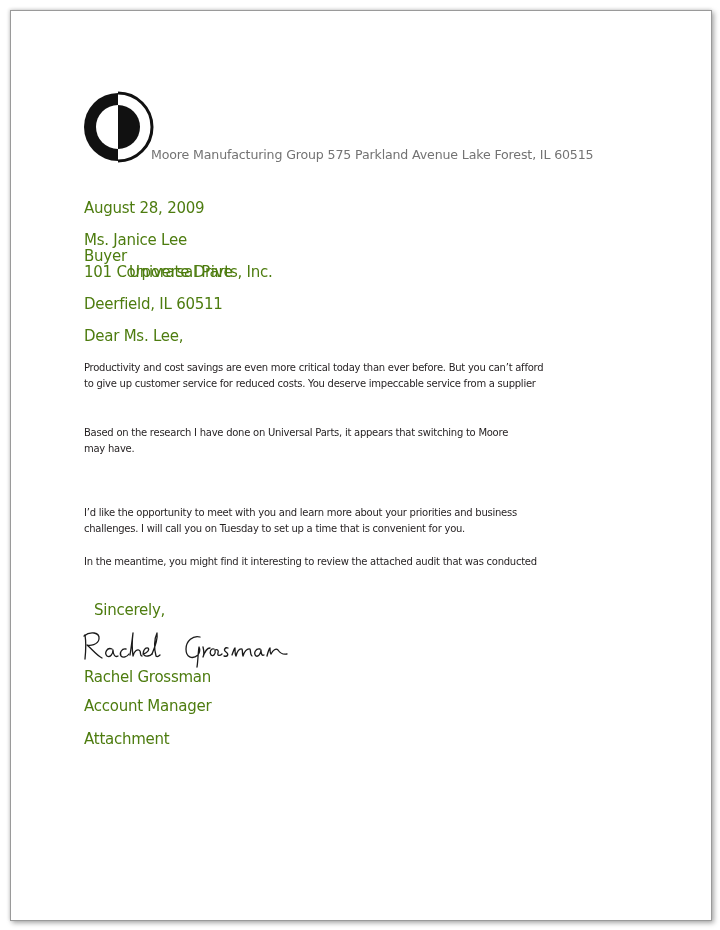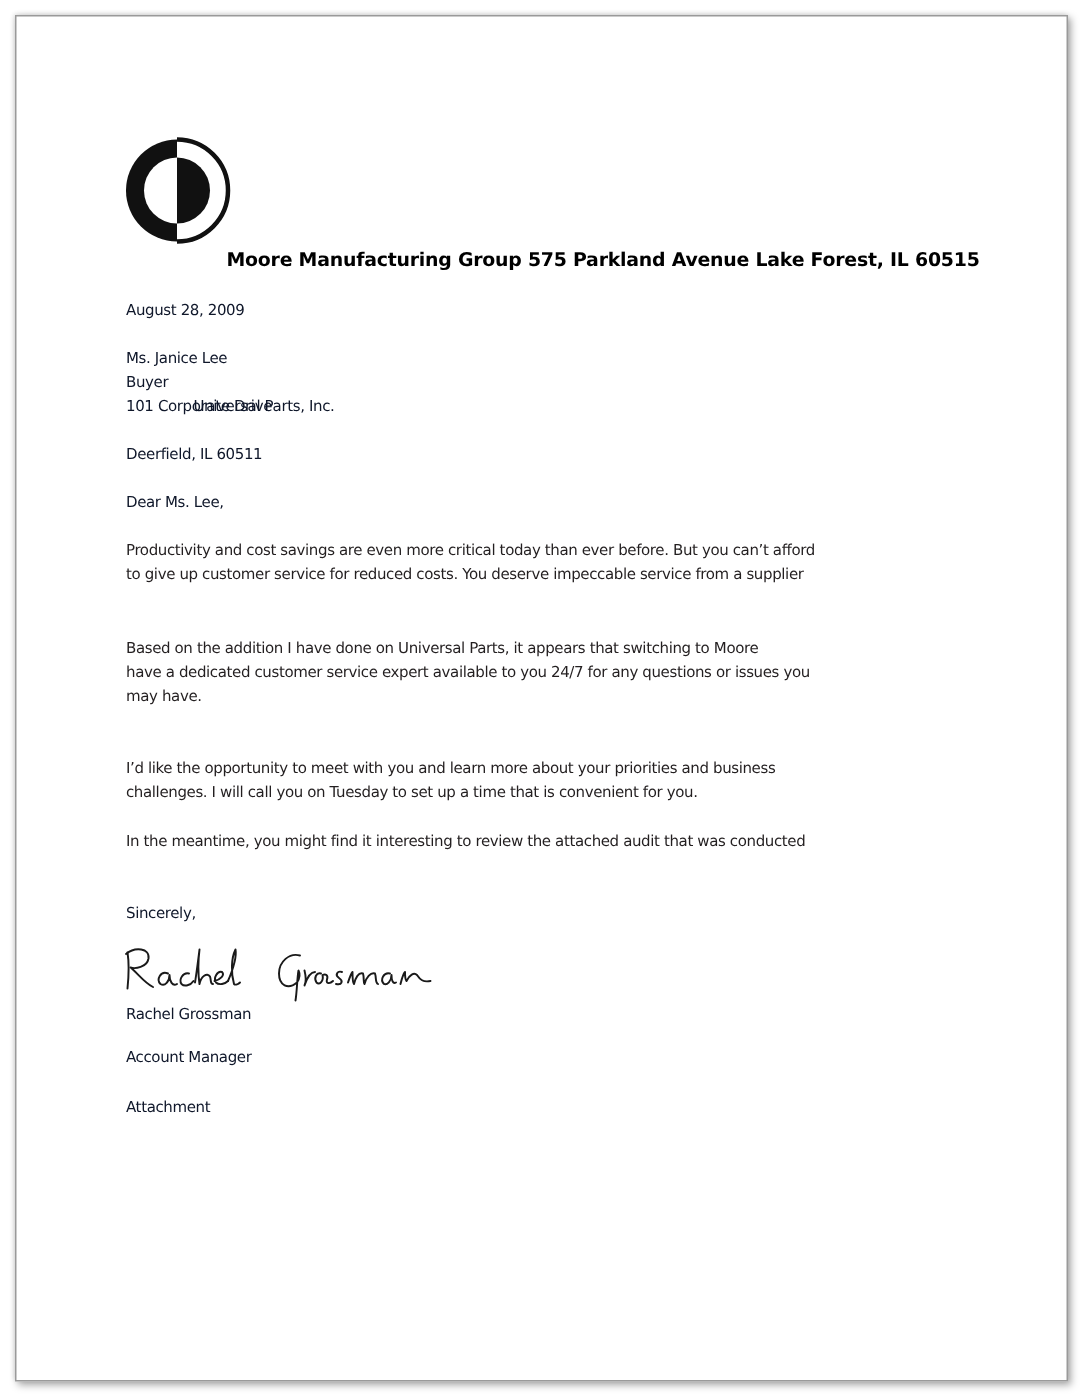--- a/index.html
+++ b/index.html
@@ -28,35 +28,35 @@
     .logo {
       position: absolute;
       left: 82px;
       top: 91px;
       width: 72px;
       height: 72px;
     }
     .letterhead {
       position: absolute;
       left: 151px;
-      top: 165px;
+      top: 147px;
       font-family: "DejaVu Sans", sans-serif;
-      font-weight: bold;
+      font-weight: normal;
       font-size: 12.6px;
       letter-spacing: -0.15px;
-      color: #000000;
+      color: #737373;
       white-space: nowrap;
     }
     .txt {
       position: absolute;
       left: 84px;
-      font-size: 10px;
+      font-size: 15px;
       line-height: 16px;
       letter-spacing: -0.25px;
-      color: #0f172a;
+      color: #4d7c0f;
       white-space: nowrap;
     }
     .para {
       position: absolute;
       left: 84px;
       width: 560px;
       font-size: 10px;
       line-height: 16px;
       letter-spacing: -0.25px;
       color: #231f20;
@@ -99,35 +99,34 @@
 </div>
 
 <div class="txt" style="top:328px;">Dear Ms. Lee,</div>
 
 <div class="para" style="top:360px;">
   <span class="line">Productivity and cost savings are even more critical today than ever before. But you can’t afford</span>
   <span class="line">to give up customer service for reduced costs. You deserve impeccable service from a supplier</span>
 </div>
 
 <div class="para" style="top:425px;">
-  <span class="line">Based on the addition I have done on Universal Parts, it appears that switching to Moore</span>
-  <span class="line">have a dedicated customer service expert available to you 24/7 for any questions or issues you</span>
+  <span class="line">Based on the research I have done on Universal Parts, it appears that switching to Moore</span>
   <span class="line">may have.</span>
 </div>
 
 <div class="para" style="top:505px;">
   <span class="line">I’d like the opportunity to meet with you and learn more about your priorities and business</span>
   <span class="line">challenges. I will call you on Tuesday to set up a time that is convenient for you.</span>
 </div>
 
 <div class="para" style="top:554px;">
   <span class="line">In the meantime, you might find it interesting to review the attached audit that was conducted</span>
 </div>
 
-<div class="txt" style="top:602px;">Sincerely,</div>
+<div class="txt" style="top:602px;margin-left:10px;">Sincerely,</div>
 
 <svg class="signature" viewBox="0 0 210 42" fill="none" stroke="#1a1a1a" stroke-width="1.3" stroke-linecap="round" stroke-linejoin="round">
 
   <path d="M5 32 C6 22 6 14 5 8"></path>
   <path d="M4 9 C10 4 20 5 19 12 C18 18 10 19 7 18 C12 22 16 28 22 31"></path>
   <path d="M32 22 C27 20 24 26 27 29 C30 31 33 27 33 23 C33 27 35 31 38 29"></path>
   <path d="M46 22 C42 21 39 26 41 29 C43 31 47 30 49 27"></path>
   <path d="M50 28 C51 22 52 14 53 6 C52 14 52 22 53 29 C54 24 58 21 60 24 C61 27 60 29 62 29"></path>
   <path d="M63 27 C67 26 70 23 68 21 C65 20 62 25 64 28 C66 30 70 29 72 27"></path>
   <path d="M72 27 C75 20 78 12 77 6 C74 12 74 22 76 29 C77 30 79 29 80 28"></path>

